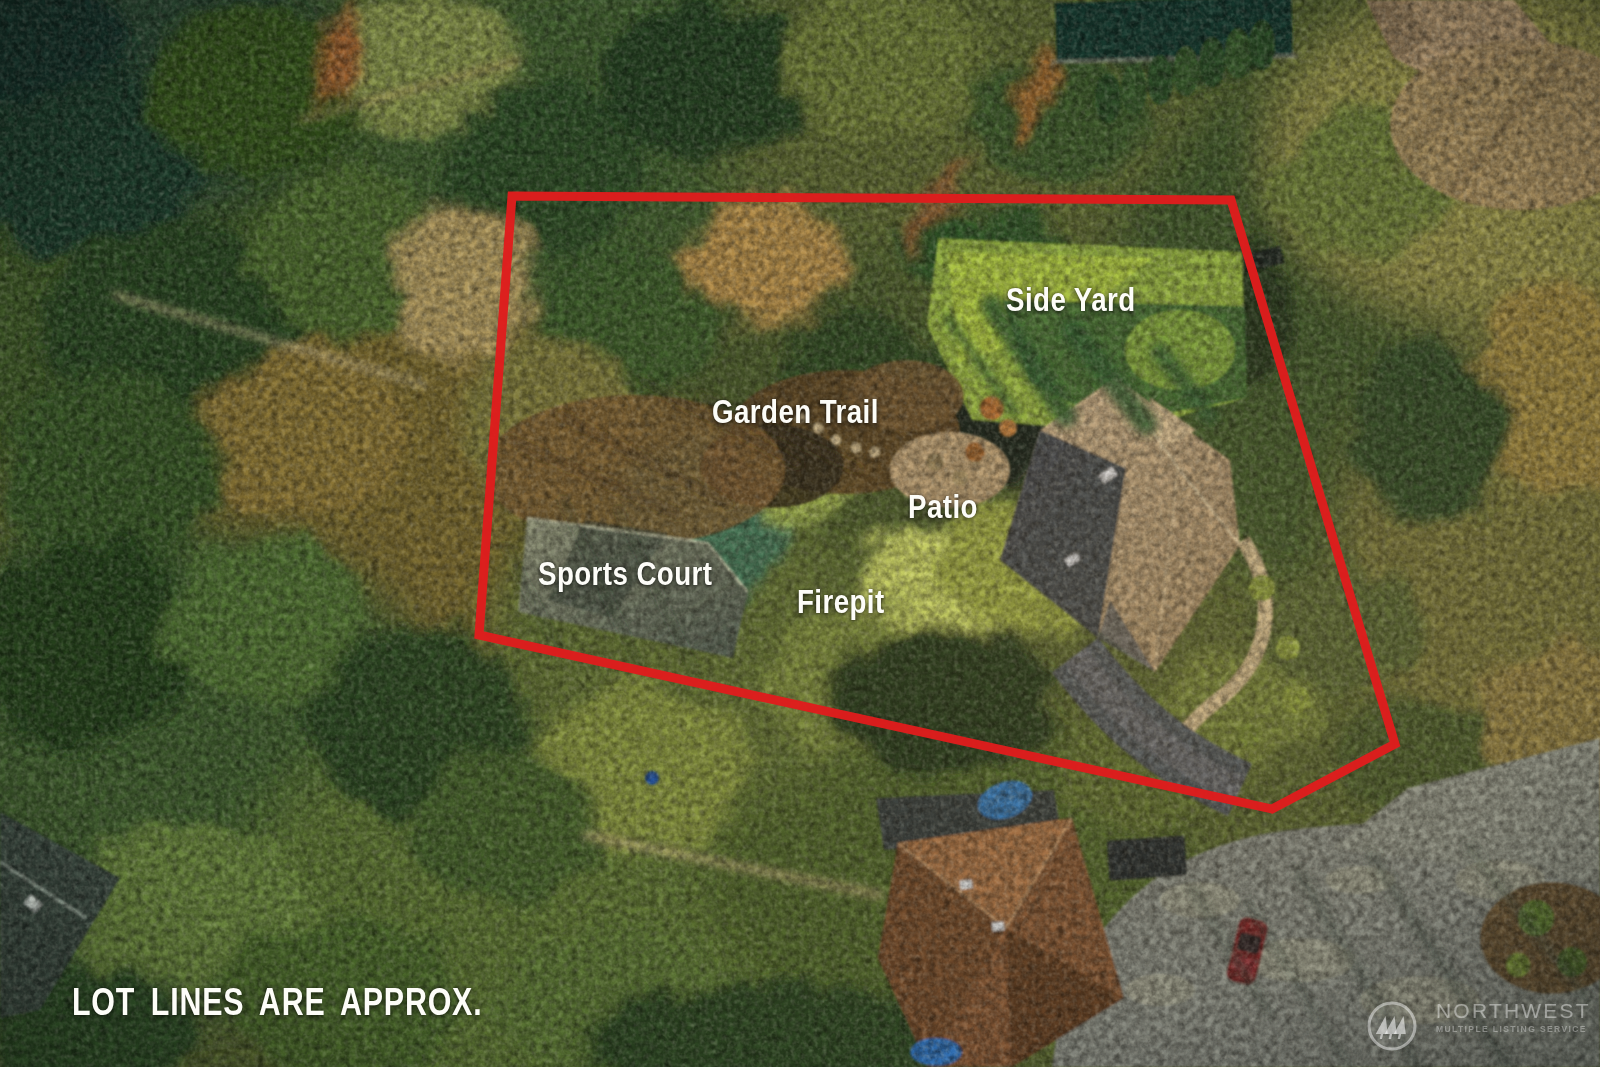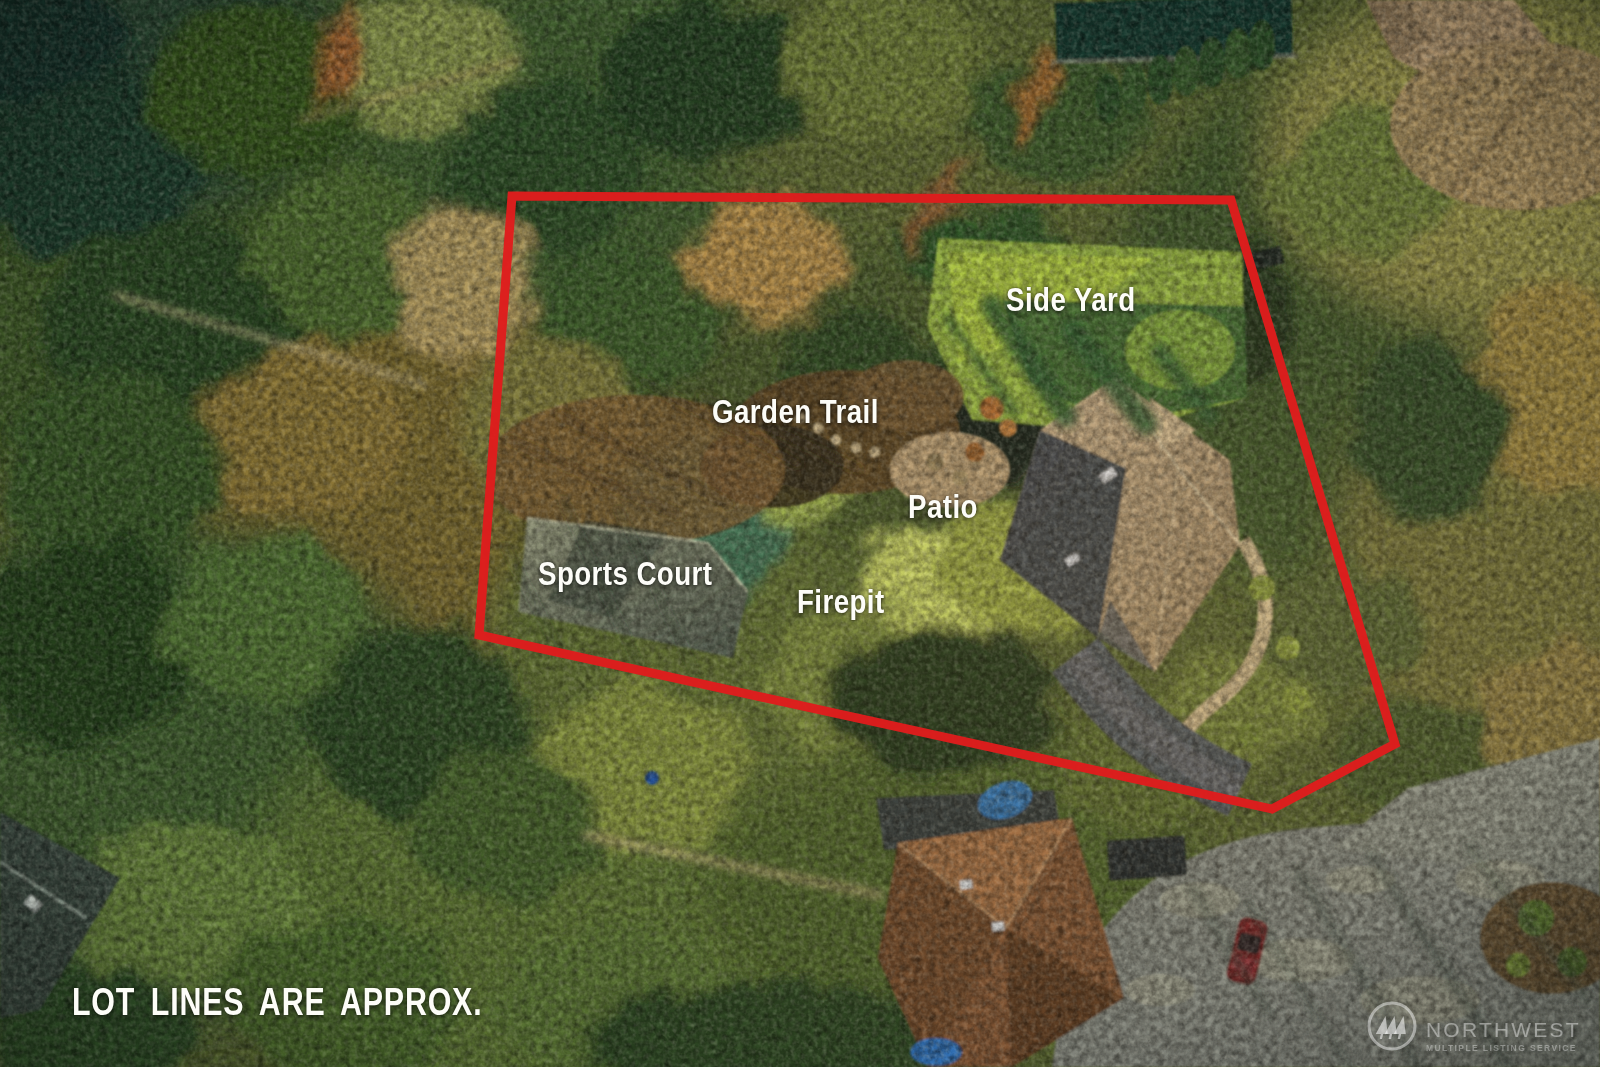--- a/index.html
+++ b/index.html
@@ -6,21 +6,21 @@
   .stage{position:relative;width:1600px;height:1067px;overflow:hidden;
          font-family:"Liberation Sans",sans-serif;}
   .stage svg.scene{position:absolute;left:0;top:0;width:1600px;height:1067px;display:block;}
   .label{position:absolute;color:#fdfdf8;font-weight:bold;font-size:33px;line-height:1;
          white-space:nowrap;transform:scaleX(.84);transform-origin:0 0;letter-spacing:.5px;
          text-shadow:0 2px 6px rgba(0,0,0,.55),0 0 3px rgba(0,0,0,.35);}
   .disclaimer{position:absolute;left:72px;top:983px;color:#fdfdf8;font-weight:bold;font-size:38px;
          line-height:1;white-space:nowrap;letter-spacing:1px;word-spacing:8px;
          transform:scaleX(.8);transform-origin:0 0;
          text-shadow:0 2px 6px rgba(0,0,0,.5),0 0 3px rgba(0,0,0,.3);}
-  .wm{position:absolute;left:1366px;top:1000px;display:flex;align-items:flex-end;gap:8px;}
+  .wm{position:absolute;left:1366px;top:1000px;display:flex;align-items:flex-start;gap:18px;}
   .wm-icon{width:52px;height:52px;flex:0 0 auto;}
   .wm-title{font-size:21px;font-weight:400;letter-spacing:2.2px;color:rgba(255,255,255,.42);line-height:1;}
   .wm-sub{font-size:8.5px;font-weight:700;letter-spacing:1.4px;color:rgba(255,255,255,.34);
           line-height:1;margin-top:4px;}
 </style>
 </head>
 <body>
 
 <div class="stage">
 

